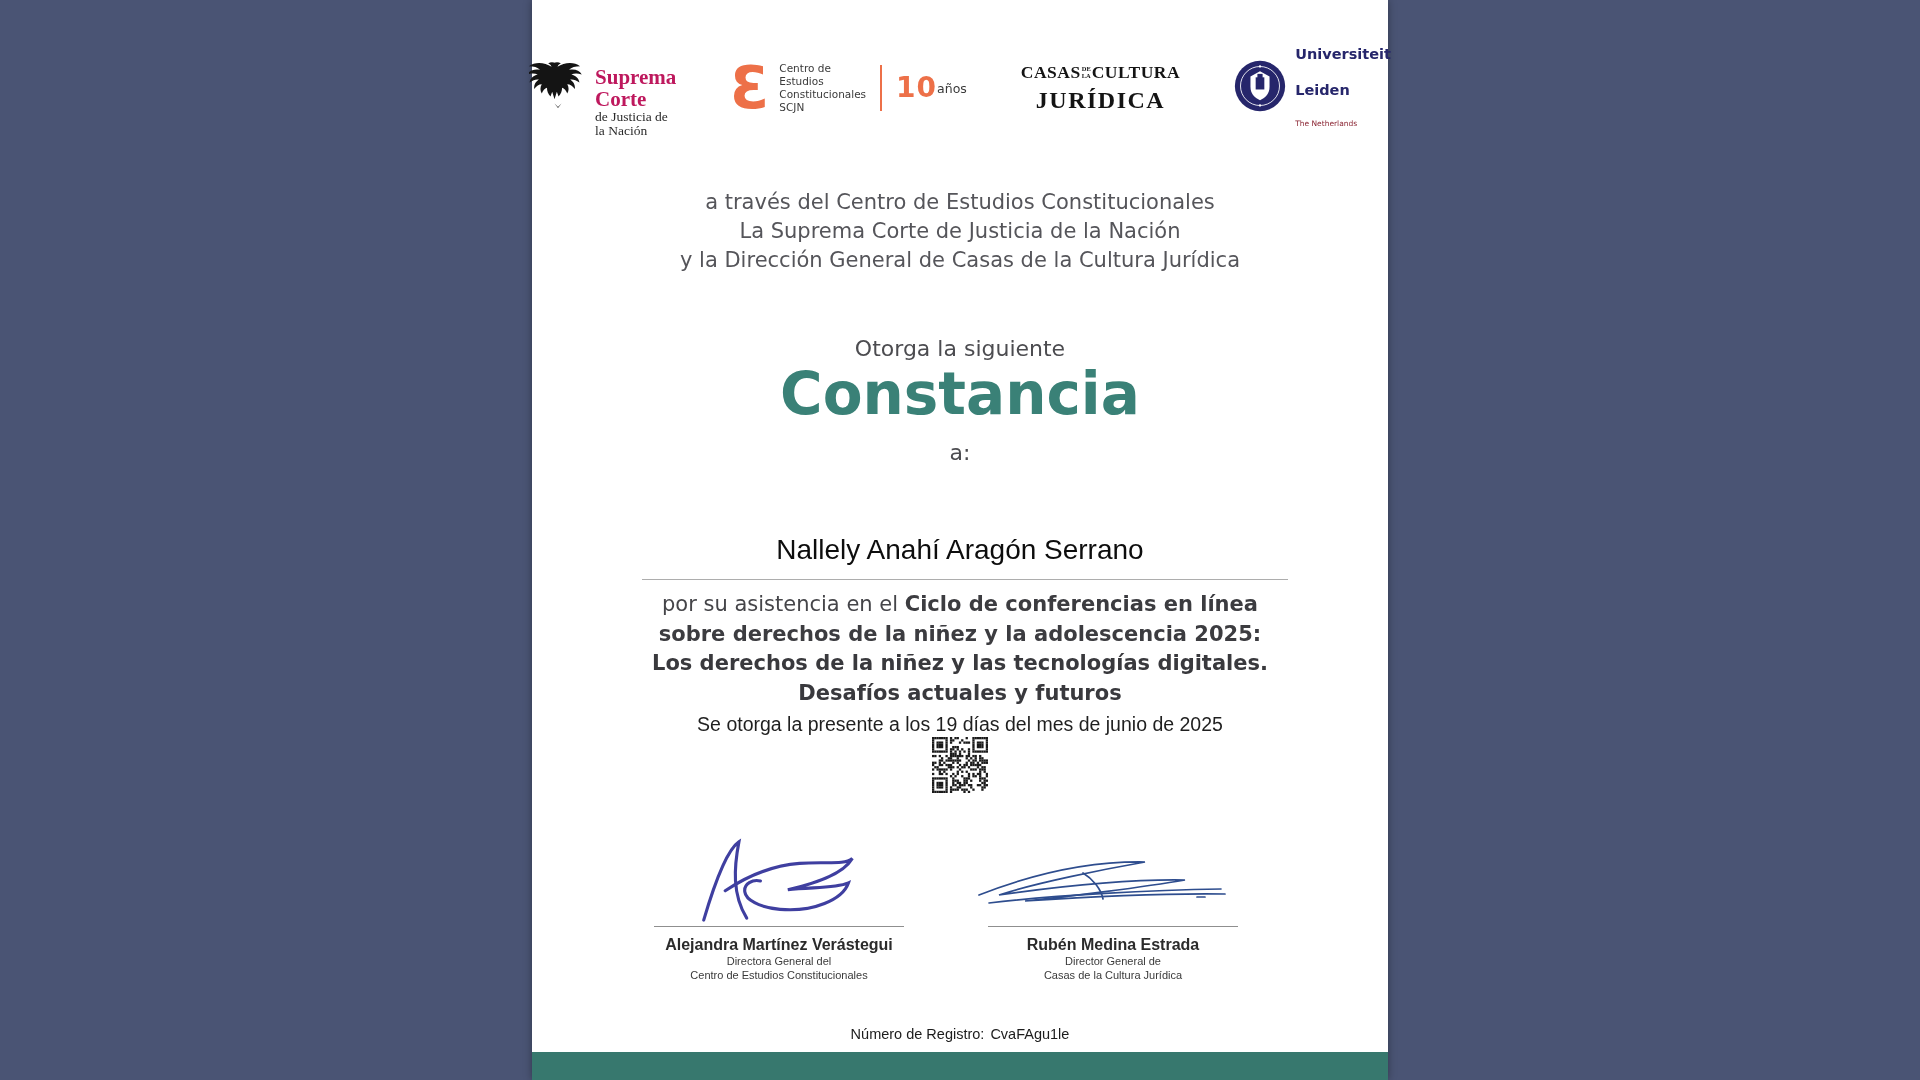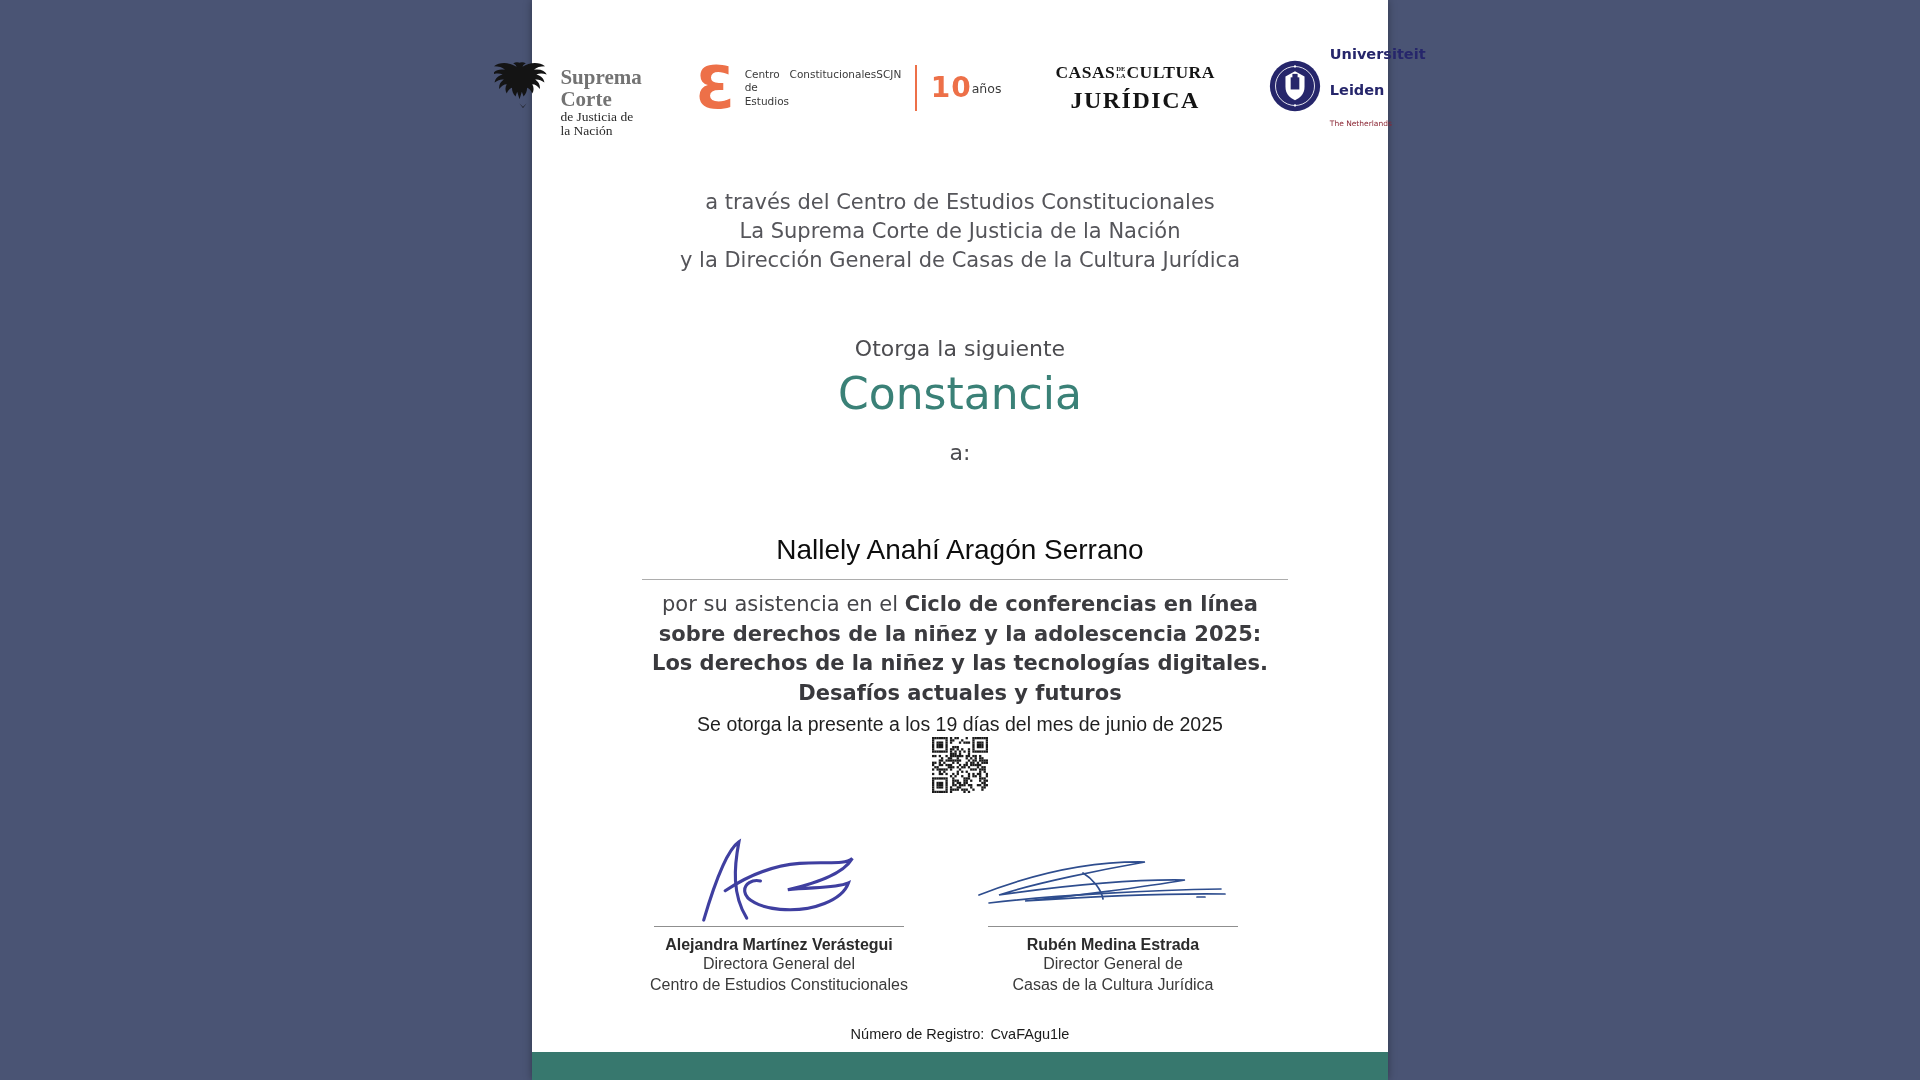--- a/index.html
+++ b/index.html
@@ -12,26 +12,26 @@
   }
 
   
   .logo-row {
     position: absolute; top: 46px; left: 0; width: 100%; height: 84px;
     display: flex; justify-content: center; align-items: center; gap: 54px;
   }
   .logo { display: flex; align-items: center; gap: 8px; }
 
   .scjn-text { display: flex; flex-direction: column; line-height: 1.05; }
-  .scjn-title { font-family: "Liberation Serif", serif; font-weight: bold; font-size: 21px; color: #737373; margin-top: 28px; }
+  .scjn-title { font-family: "Liberation Serif", serif; font-weight: bold; font-size: 21px; color: #be185d; margin-top: 28px; }
   .scjn-sub   { font-family: "Liberation Serif", serif; font-size: 13.5px; color: #2a2a2a; }
 
   .cec { gap: 10px; }
   .cec-eps { font-size: 56px; font-weight: bold; line-height: 0.9; transform: scaleY(1.05); }
-  .cec-lines { display: flex; flex-direction: row; line-height: 1.25; }
+  .cec-lines { display: flex; flex-direction: column; line-height: 1.25; }
   .cec-line { font-size: 10.5px; color: #3a3a3a; font-weight: 500; }
   .cec-divider { width: 2px; height: 46px; margin: 0 4px; }
   .cec-ten { display: flex; flex-direction: row; align-items: center; line-height: 1; }
   .cec-ten-num { font-size: 28px; font-weight: bold; letter-spacing: 1px; }
   .cec-ten-label { font-size: 12.5px; color: #3a3a3a; margin-top: 2px; }
 
   .ccj { flex-direction: column; gap: 8px; line-height: 0.95; align-items: center; }
   .ccj-top { display: flex; align-items: center; font-family: "Liberation Serif", serif; font-weight: bold; color: #141414; }
   .ccj-big { font-size: 17.5px; letter-spacing: 0.5px; }
   .ccj-small { display: flex; flex-direction: column; font-size: 6.5px; line-height: 1; margin: 0 1px; }
@@ -46,21 +46,21 @@
   .intro {
     position: absolute; top: 188px; left: 0; width: 100%;
     text-align: center; font-size: 21px; line-height: 29px; color: #55555a;
   }
   .award-pre {
     position: absolute; top: 336px; left: 0; width: 100%;
     text-align: center; font-size: 22px; color: #4c4c50;
   }
   .award-title {
     position: absolute; top: 356px; left: 0; width: 100%;
-    text-align: center; font-size: 44px; line-height: 76px; font-weight: 400;
+    text-align: center; font-size: 58px; line-height: 76px; font-weight: 700;
   }
   .award-to {
     position: absolute; top: 440px; left: 0; width: 100%;
     text-align: center; font-size: 22px; color: #4c4c50;
   }
 
   .recipient-name {
     position: absolute; top: 534px; left: 0; width: 100%;
     text-align: center; font-family: "Liberation Sans", sans-serif;
     font-size: 28px; color: #0d0d0d;
@@ -89,21 +89,21 @@
   
   .sig-block { position: absolute; width: 310px; text-align: center; }
   .sig-left  { left: 92px;  top: 836px; }
   .sig-right { left: 426px; top: 836px; }
   .sig-scribble { height: 88px; display: flex; align-items: flex-end; justify-content: center; }
   .sig-line { width: 250px; height: 1px; margin: 2px auto 0; background: #8f8f8f; }
   .sig-name {
     margin-top: 9px; font-family: "Liberation Sans", sans-serif;
     font-weight: bold; font-size: 16px; color: #2b2b2b;
   }
-  .sig-role { font-family: "Liberation Sans", sans-serif; font-size: 16px; color: #3a3a3a; line-height: 1.3; }
+  .sig-role { font-family: "Liberation Sans", sans-serif; font-size: 11px; color: #3a3a3a; line-height: 1.3; }
   .sig-role:first-of-type { margin-top: 2px; }
 
   
   .registry {
     position: absolute; top: 1026px; left: 0; width: 100%;
     text-align: center; font-family: "Liberation Sans", sans-serif;
     font-size: 14.5px; color: #1c1c1c;
   }
   .registry-code { margin-left: 6px; }
   .footer-bar {

